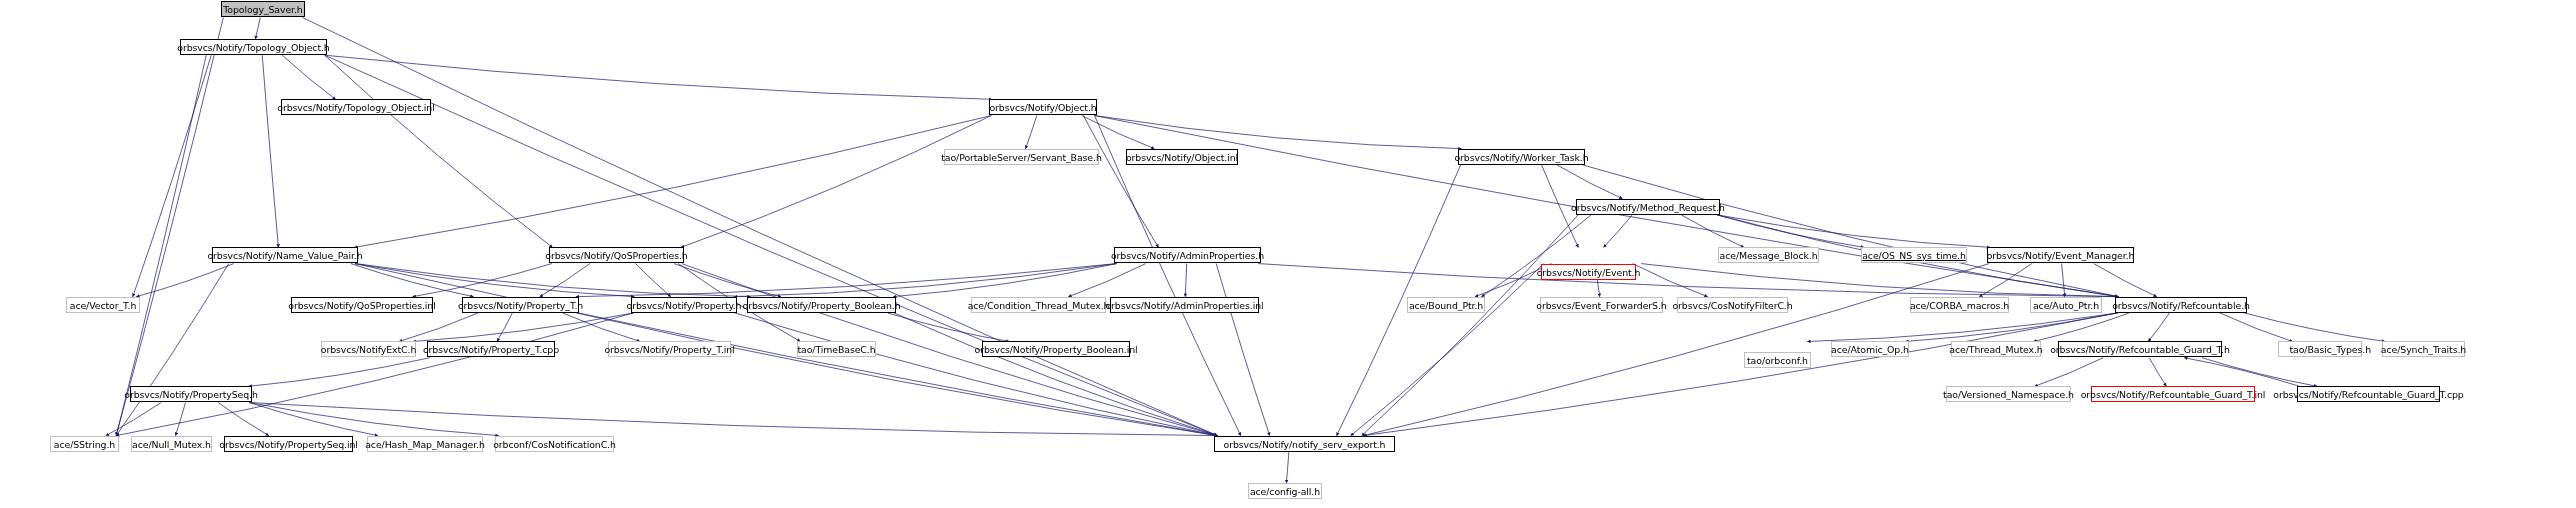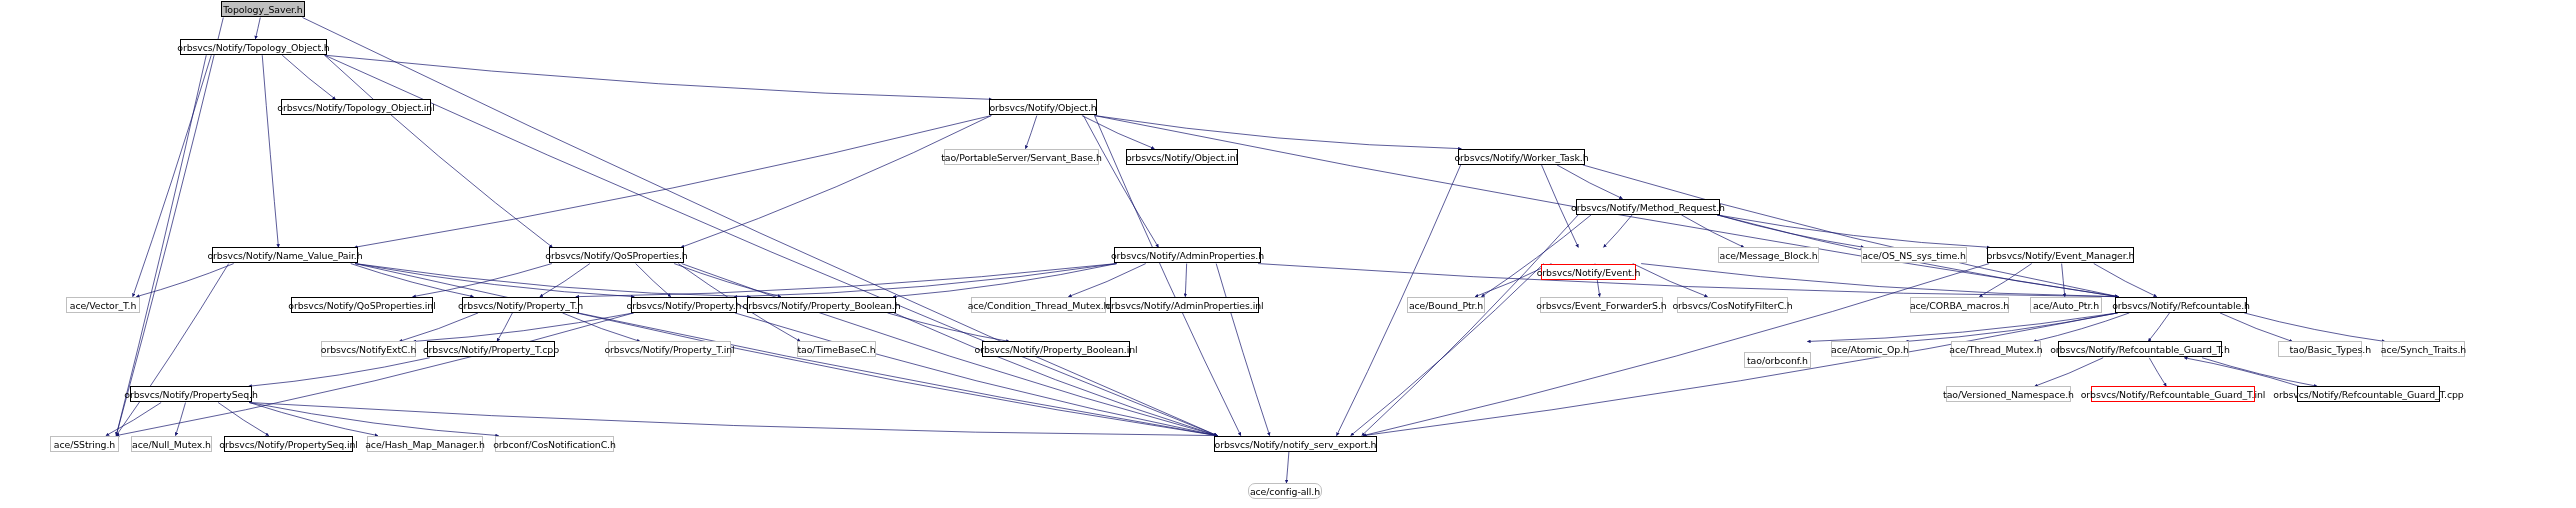--- a/index.html
+++ b/index.html
@@ -158,21 +158,21 @@
       </div>
       <div class="node internal" style="left: 1114px; top: 247px; width: 147px;">
         <span class="lbl">orbsvcs/Notify/AdminProperties.h</span>
       </div>
       <div class="node highlight" style="left: 1541px; top: 264px; width: 95px;">
         <span class="lbl">orbsvcs/Notify/Event.h</span>
       </div>
       <div class="node external" style="left: 1718px; top: 247px; width: 101px;">
         <span class="lbl">ace/Message_Block.h</span>
       </div>
-      <div class="node external" style="left: 1861px; top: 247px; width: 106px;">
+      <div class="node external" style="left: 1861px; top: 247px; width: 106px; text-decoration: underline;">
         <span class="lbl">ace/OS_NS_sys_time.h</span>
       </div>
       <div class="node internal" style="left: 1987px; top: 247px; width: 147px;">
         <span class="lbl">orbsvcs/Notify/Event_Manager.h</span>
       </div>
       <div class="node external" style="left: 66px; top: 297px; width: 74px;">
         <span class="lbl">ace/Vector_T.h</span>
       </div>
       <div class="node internal" style="left: 291px; top: 297px; width: 142px;">
         <span class="lbl">orbsvcs/Notify/QoSProperties.inl</span>
@@ -263,21 +263,21 @@
       </div>
       <div class="node internal" style="left: 224px; top: 436px; width: 129px;">
         <span class="lbl">orbsvcs/Notify/PropertySeq.inl</span>
       </div>
       <div class="node external" style="left: 367px; top: 436px; width: 116px;">
         <span class="lbl">ace/Hash_Map_Manager.h</span>
       </div>
       <div class="node external" style="left: 495px; top: 436px; width: 119px;">
         <span class="lbl">orbconf/CosNotificationC.h</span>
       </div>
-      <div class="node internal" style="left: 1214px; top: 436px; width: 163px;">
+      <div class="node internal" style="left: 1214px; top: 436px; width: 181px;">
         <span class="lbl">orbsvcs/Notify/notify_serv_export.h</span>
       </div>
-      <div class="node external" style="left: 1248px; top: 483px; width: 74px; border-radius: 7px;">
+      <div class="node external" style="left: 1248px; top: 483px; width: 74px;">
         <span class="lbl">ace/config-all.h</span>
       </div>
     </div>
 </div>
 
 
 </body></html>

